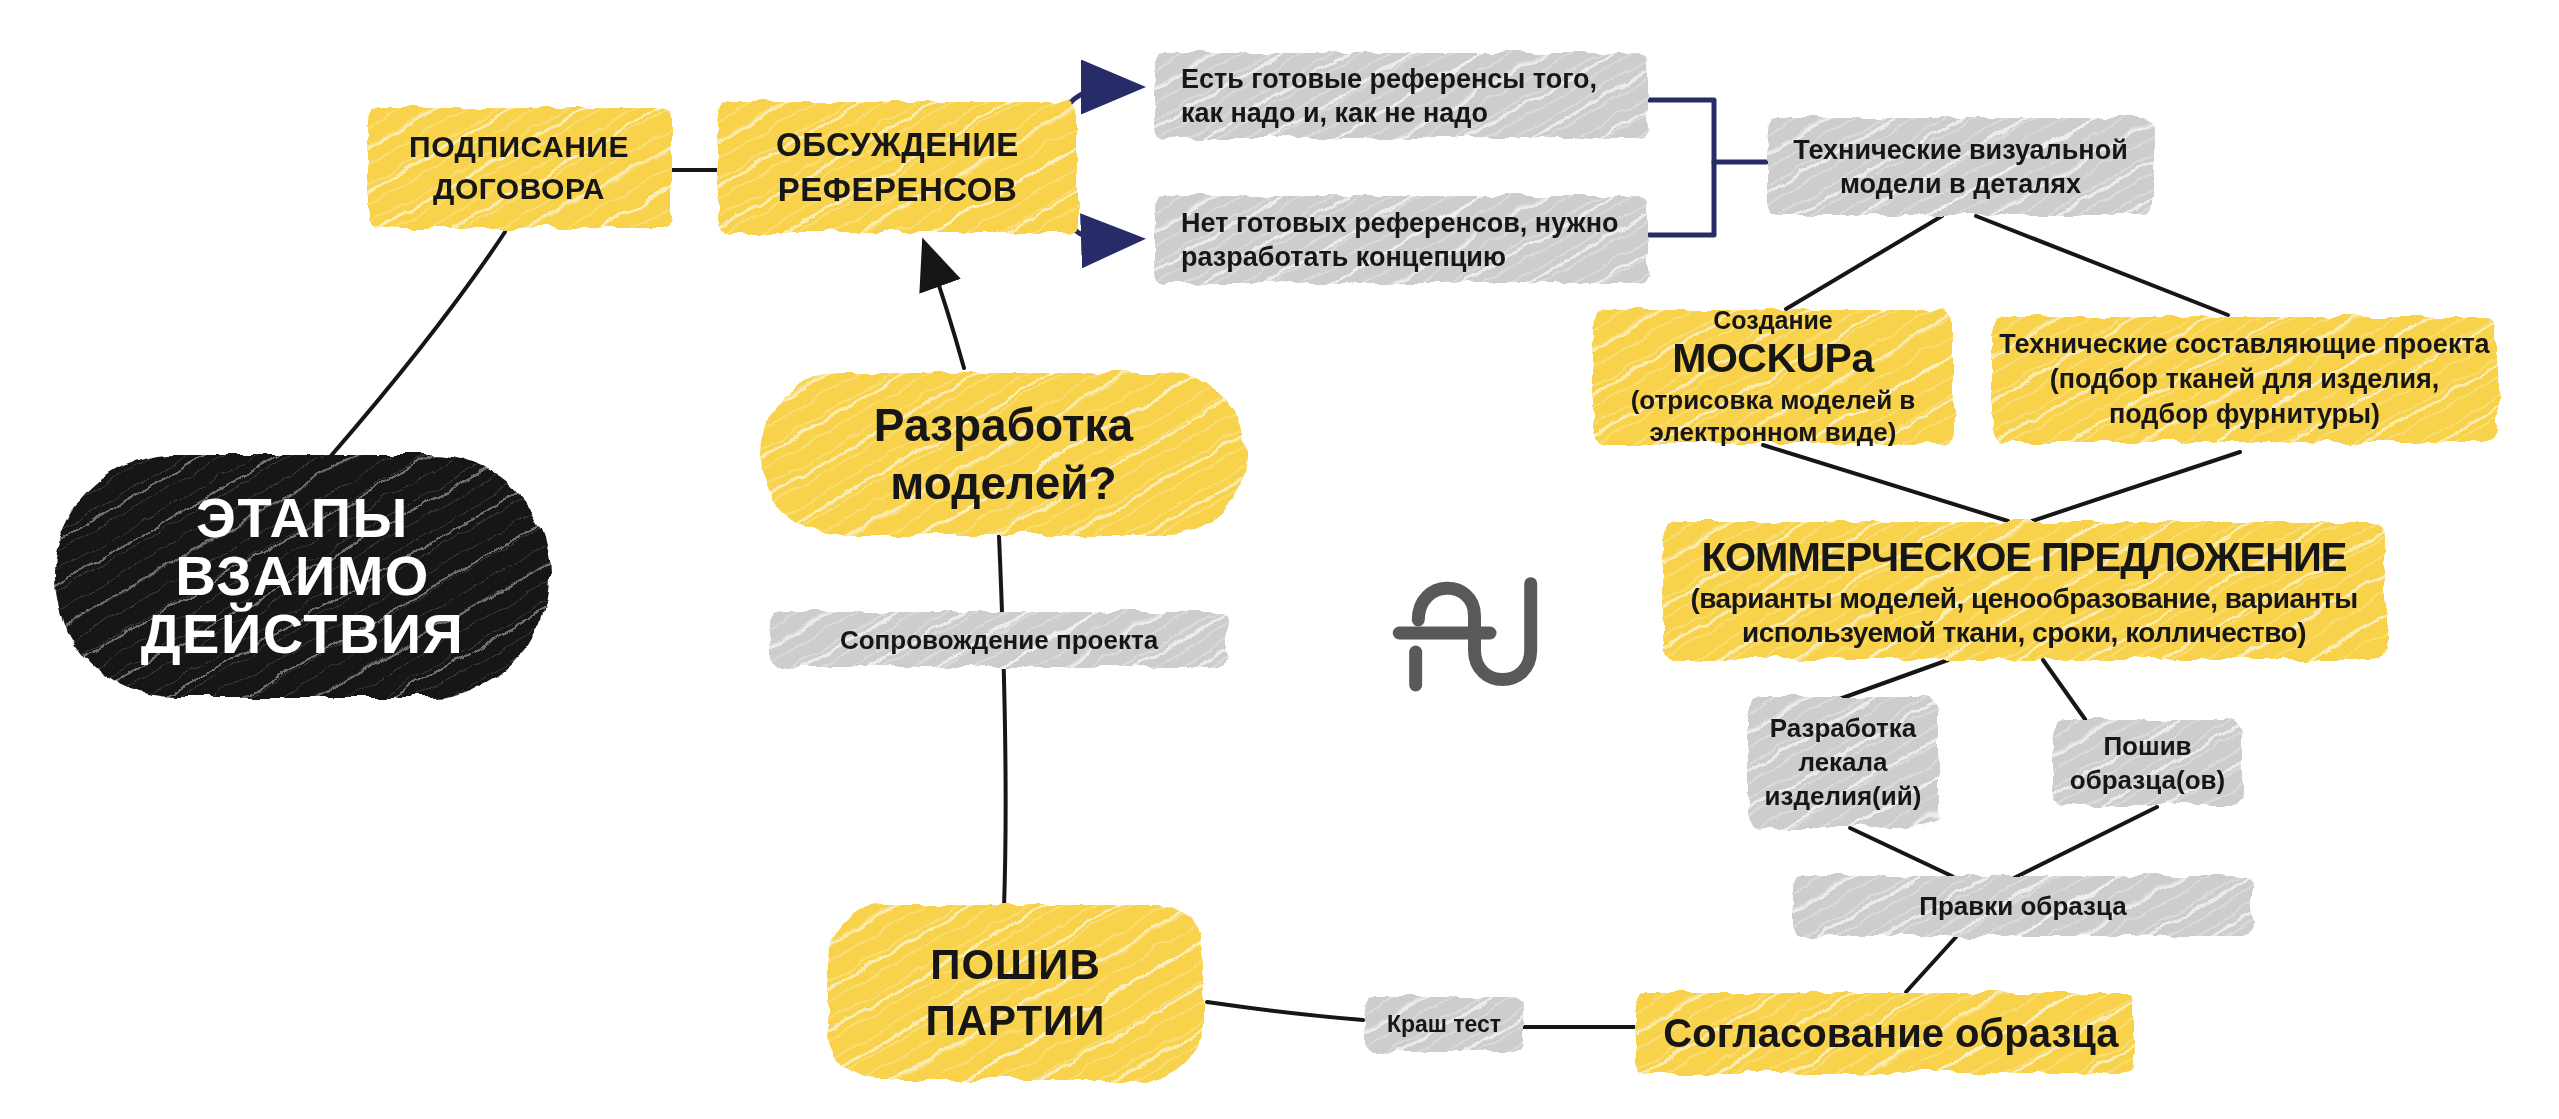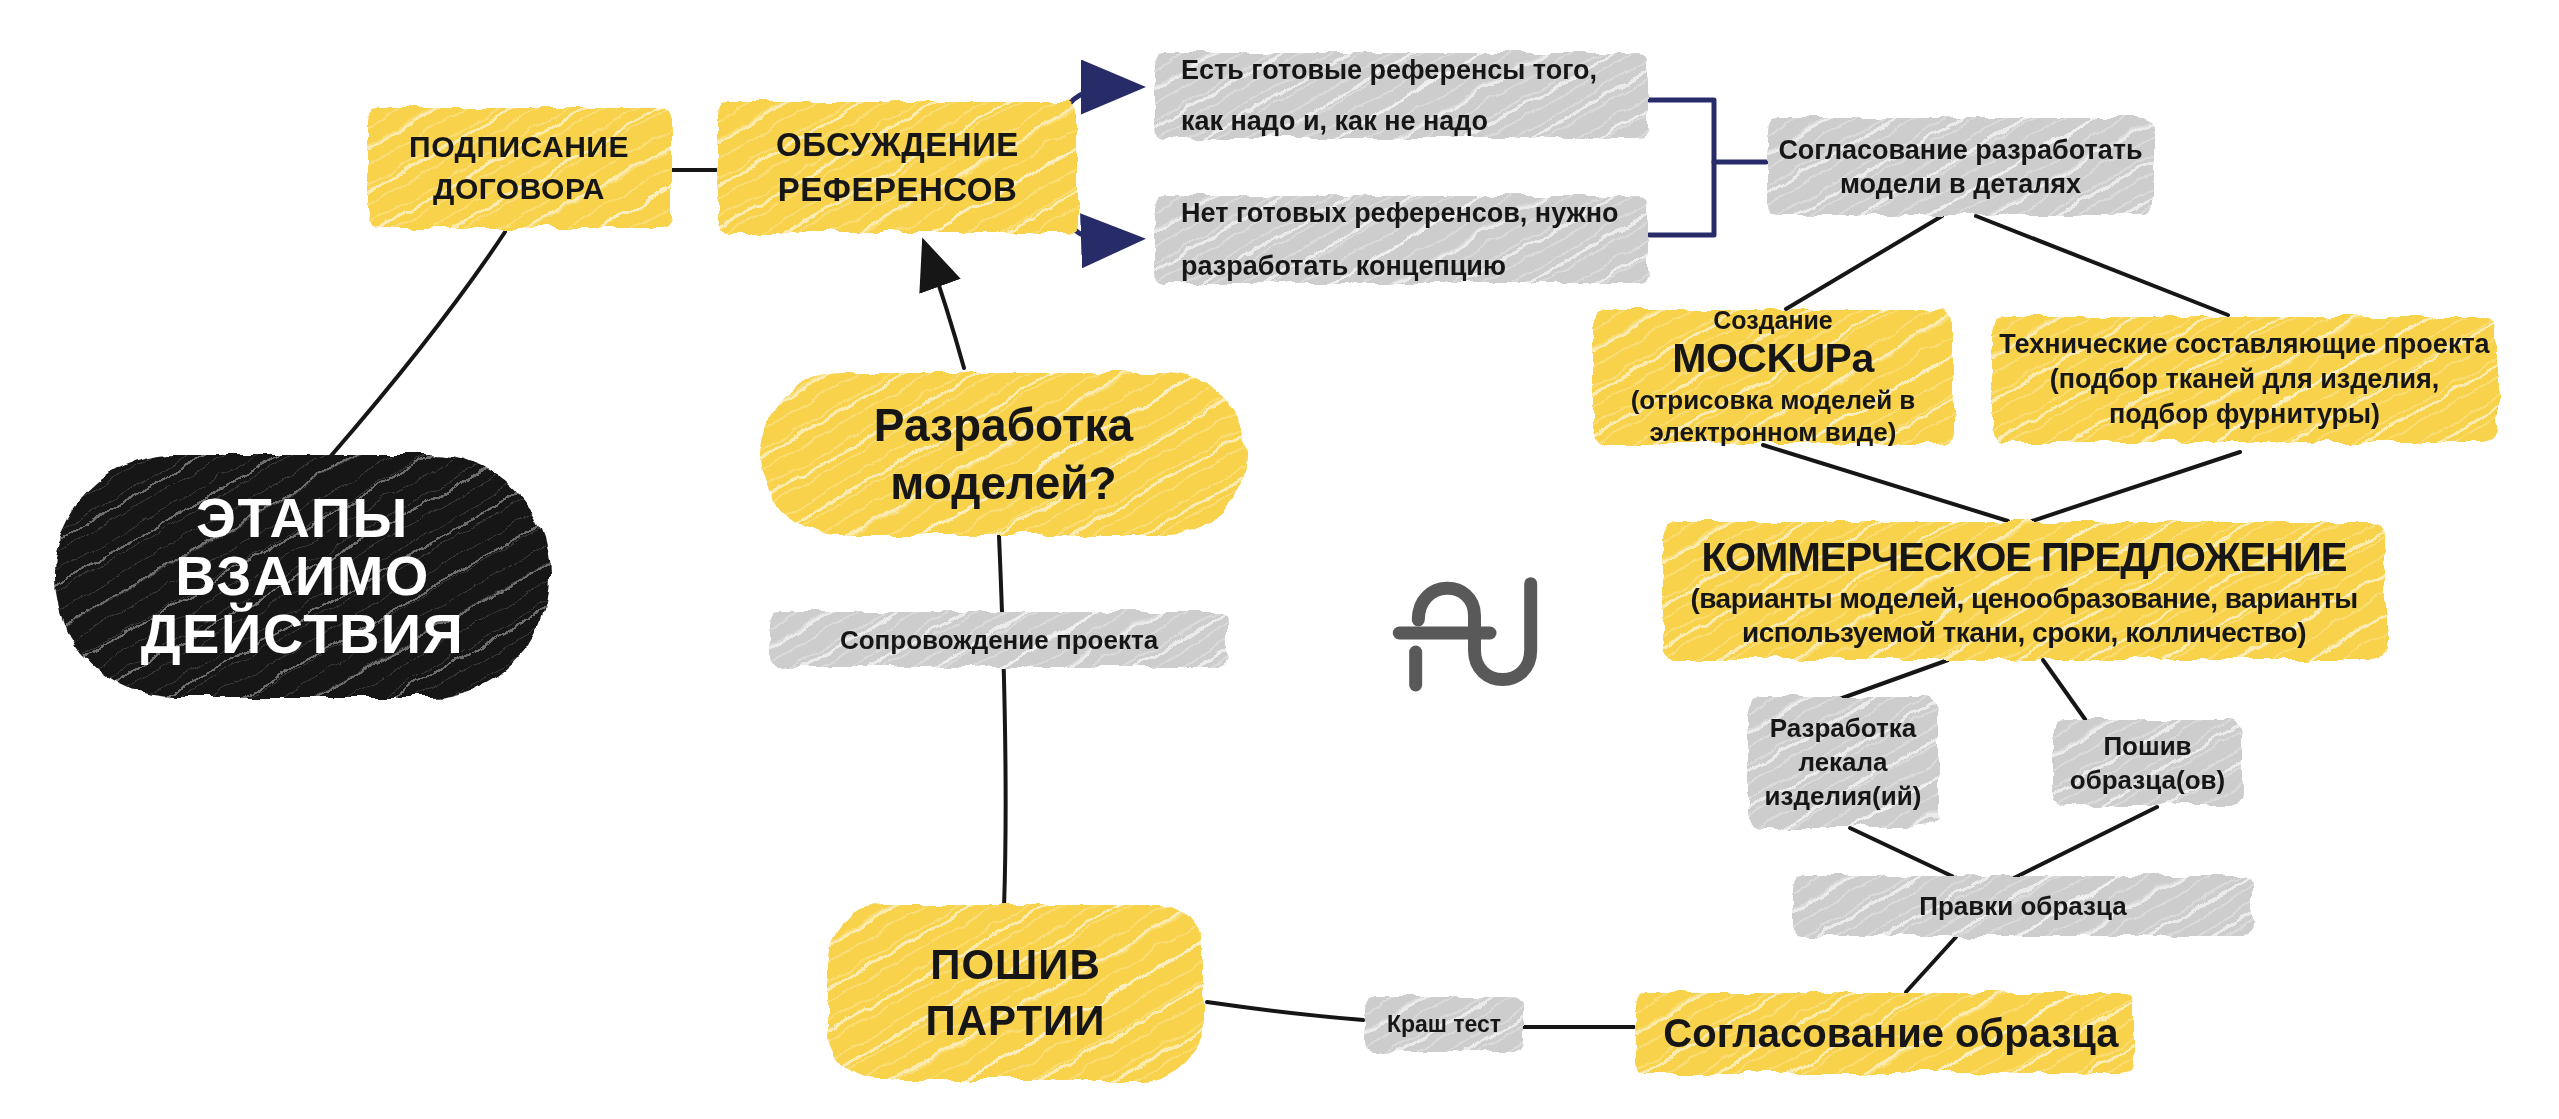--- a/index.html
+++ b/index.html
@@ -23,21 +23,21 @@
       repeating-linear-gradient(150deg, rgba(255,255,255,0) 0 36px, rgba(255,255,255,.38) 36px 38px),
       repeating-linear-gradient(150deg, rgba(255,255,255,0) 0 16px, rgba(255,255,255,.14) 16px 17px);}
   .r10{border-radius:10px;}
   .r14{border-radius:14px;}
   .pill{border-radius:84px;}
   .blob1{border-radius:120px;}
   .blob2{border-radius:56px 44px 60px 48px;}
 
   .tx{position:relative;z-index:1;width:100%;display:flex;flex-direction:column;
       align-items:center;justify-content:center;text-align:center;}
-  .tx.left{align-items:flex-start;text-align:left;padding-left:26px;padding-right:14px;justify-content:space-between;}
+  .tx.left{align-items:flex-start;text-align:left;padding-left:26px;padding-right:14px;}
   .tx span{display:block;}
 
   .t-sign{font-size:30px;line-height:42px;font-weight:800;letter-spacing:.5px;}
   .t-disc{font-size:33px;line-height:45px;font-weight:800;letter-spacing:.5px;}
   .t-ref{font-size:27px;line-height:34px;font-weight:700;}
   .t-vis{font-size:27px;line-height:34px;font-weight:600;}
   .t-mock-sub{font-size:26px;line-height:32px;font-weight:700;}
   .mline{display:flex;align-items:baseline;gap:8px;margin-bottom:2px;}
   .mpre{font-size:25px;font-weight:700;}
   .mbig{font-size:41px;font-weight:800;letter-spacing:-.5px;}
@@ -136,21 +136,21 @@
   <div class="bg gray r10"></div>
   <div class="tx left t-ref">
     <span>Нет готовых референсов, нужно</span>
     <span>разработать концепцию</span>
   </div>
 </div>
 
 <div class="node" style="left:1768px;top:118px;width:385px;height:97px;">
   <div class="bg gray r10"></div>
   <div class="tx t-vis">
-    <span>Согласование разработать</span>
+    <span>Технические визуальной</span>
     <span>модели в деталях</span>
   </div>
 </div>
 
 <div class="node" style="left:1593px;top:310px;width:360px;height:133px;">
   <div class="bg yellow r14"></div>
   <div class="tx">
     <span class="mline">
       <span class="mpre">Создание</span>
       <span class="mbig">MOCKUPa</span>

